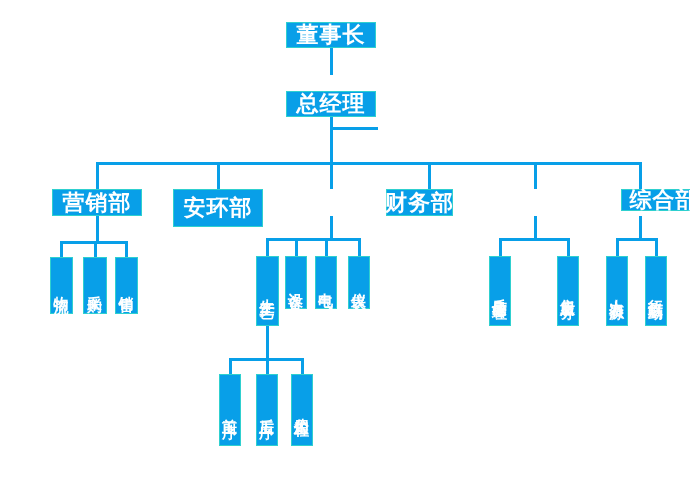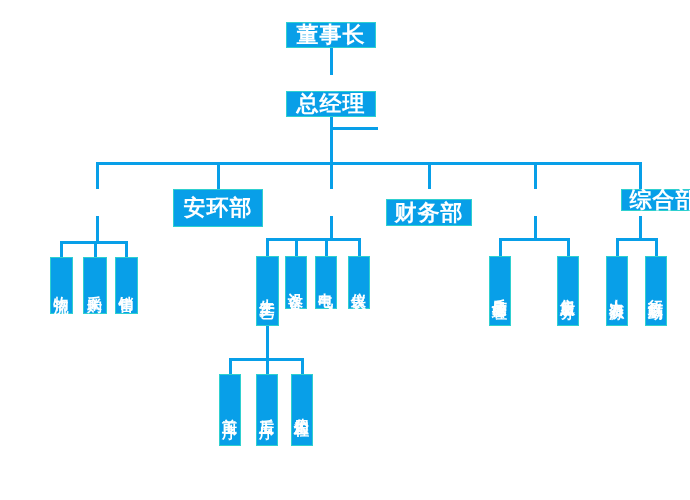--- a/index.html
+++ b/index.html
@@ -85,22 +85,23 @@
 
   <div class="vline" style="left:266px; top:325px; height:35px;"></div>
   <div class="hline" style="left:229px; top:358px; width:75px;"></div>
   <div class="vline" style="left:229px; top:360px; height:15px;"></div>
   <div class="vline" style="left:266px; top:360px; height:15px;"></div>
   <div class="vline" style="left:301px; top:360px; height:15px;"></div>
 
   <div class="box" style="left:286px; top:22px;  width:90px;  height:26px;">董事长</div>
   <div class="box" style="left:286px; top:75px;  width:90px;  height:26px;margin-top:16px;">总经理</div>
 
+  <div class="box" style="left:52px;  top:189px; width:90px;  height:27px;">营销部</div>
   <div class="box" style="left:173px; top:189px; width:90px;  height:38px;text-align:center;">安环部</div>
-  <div class="box" style="left:386px; top:199px; width:86px;  height:27px;">财务部</div>
+  <div class="box" style="left:386px; top:189px; width:67px;  height:27px;">财务部</div>
   <div class="box" style="left:621px; top:189px; width:86px;  height:22px;">综合部</div>
 
   <div class="box vbox" style="left:50px;  top:257px; width:23px; height:57px;">物流</div>
   <div class="box vbox" style="left:83px;  top:257px; width:24px; height:57px;">采购</div>
   <div class="box vbox" style="left:115px; top:257px; width:23px; height:57px;">销售</div>
 
   <div class="box vbox" style="left:256px; top:256px; width:23px; height:70px;">生产工艺</div>
   <div class="box vbox" style="left:285px; top:256px; width:22px; height:53px;">设备</div>
   <div class="box vbox" style="left:315px; top:256px; width:22px; height:53px;">电气</div>
   <div class="box vbox" style="left:348px; top:256px; width:22px; height:53px;">仪表</div>

